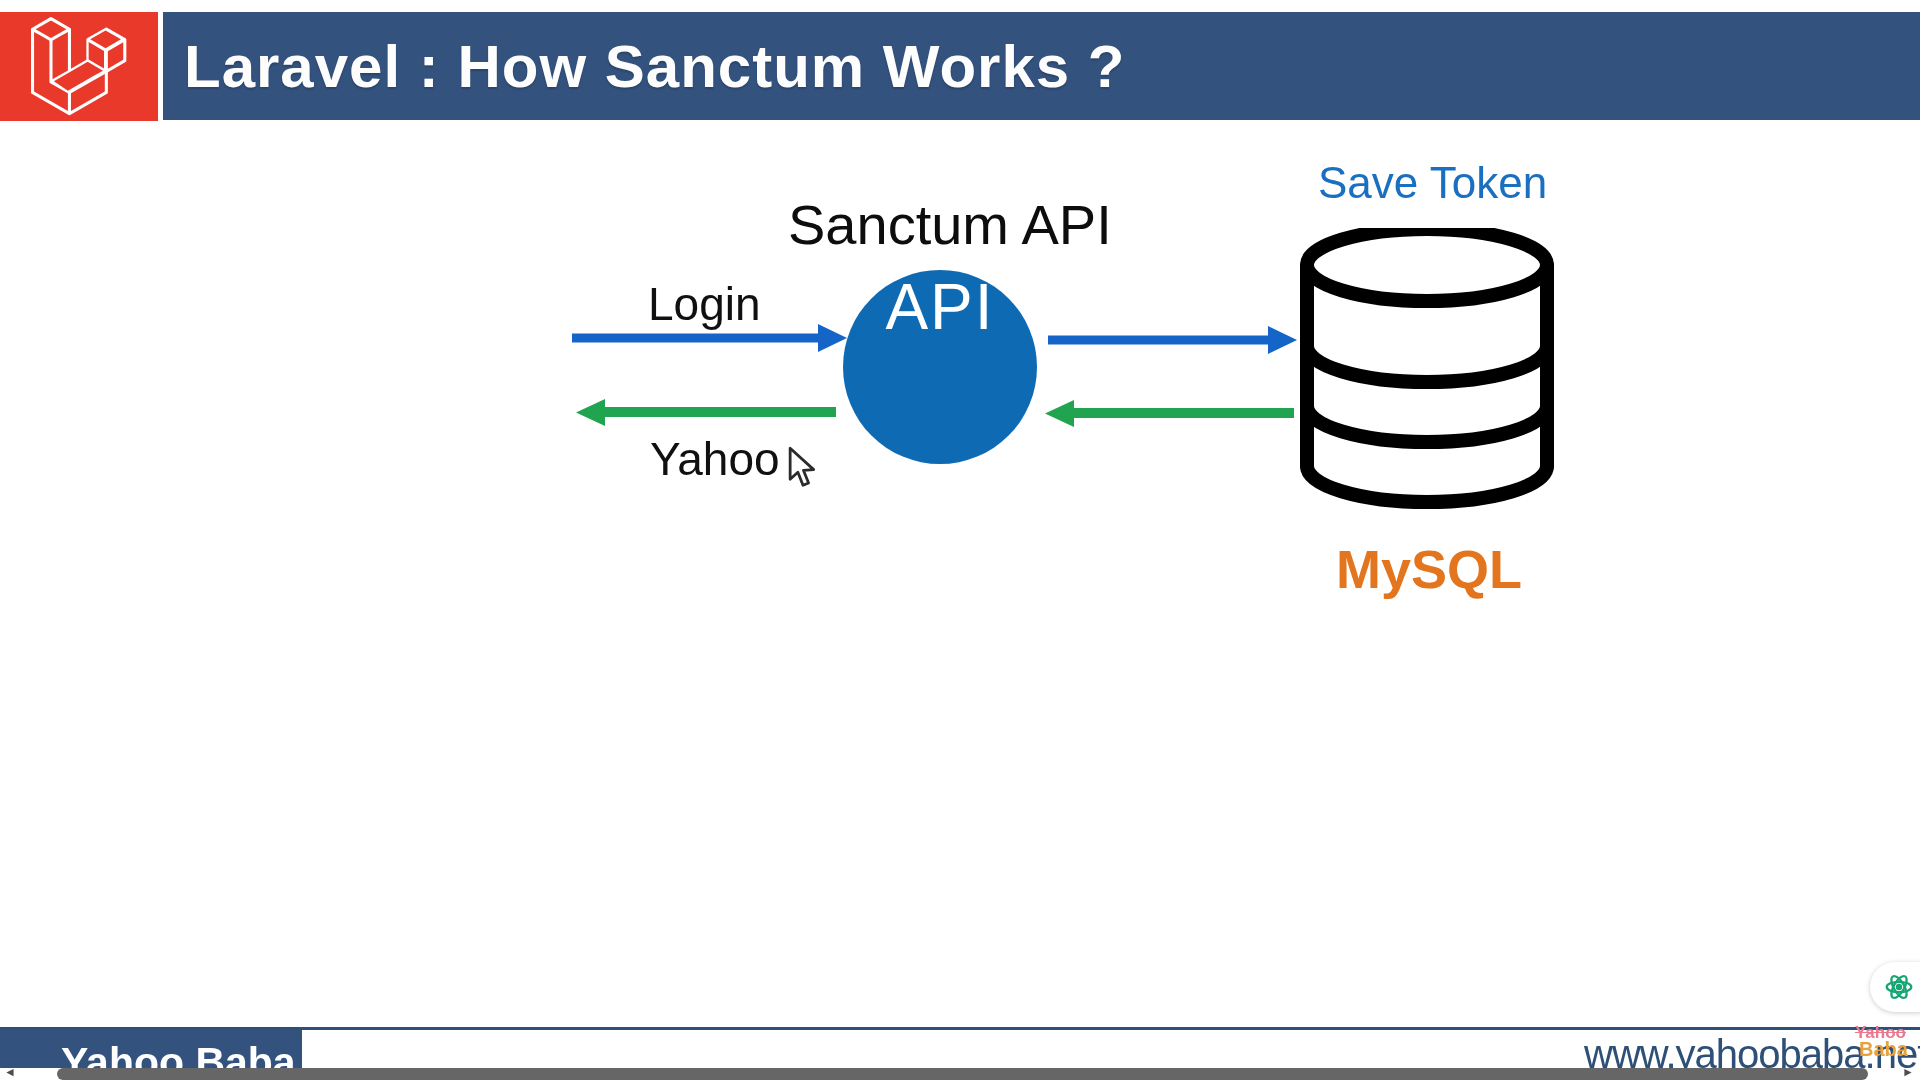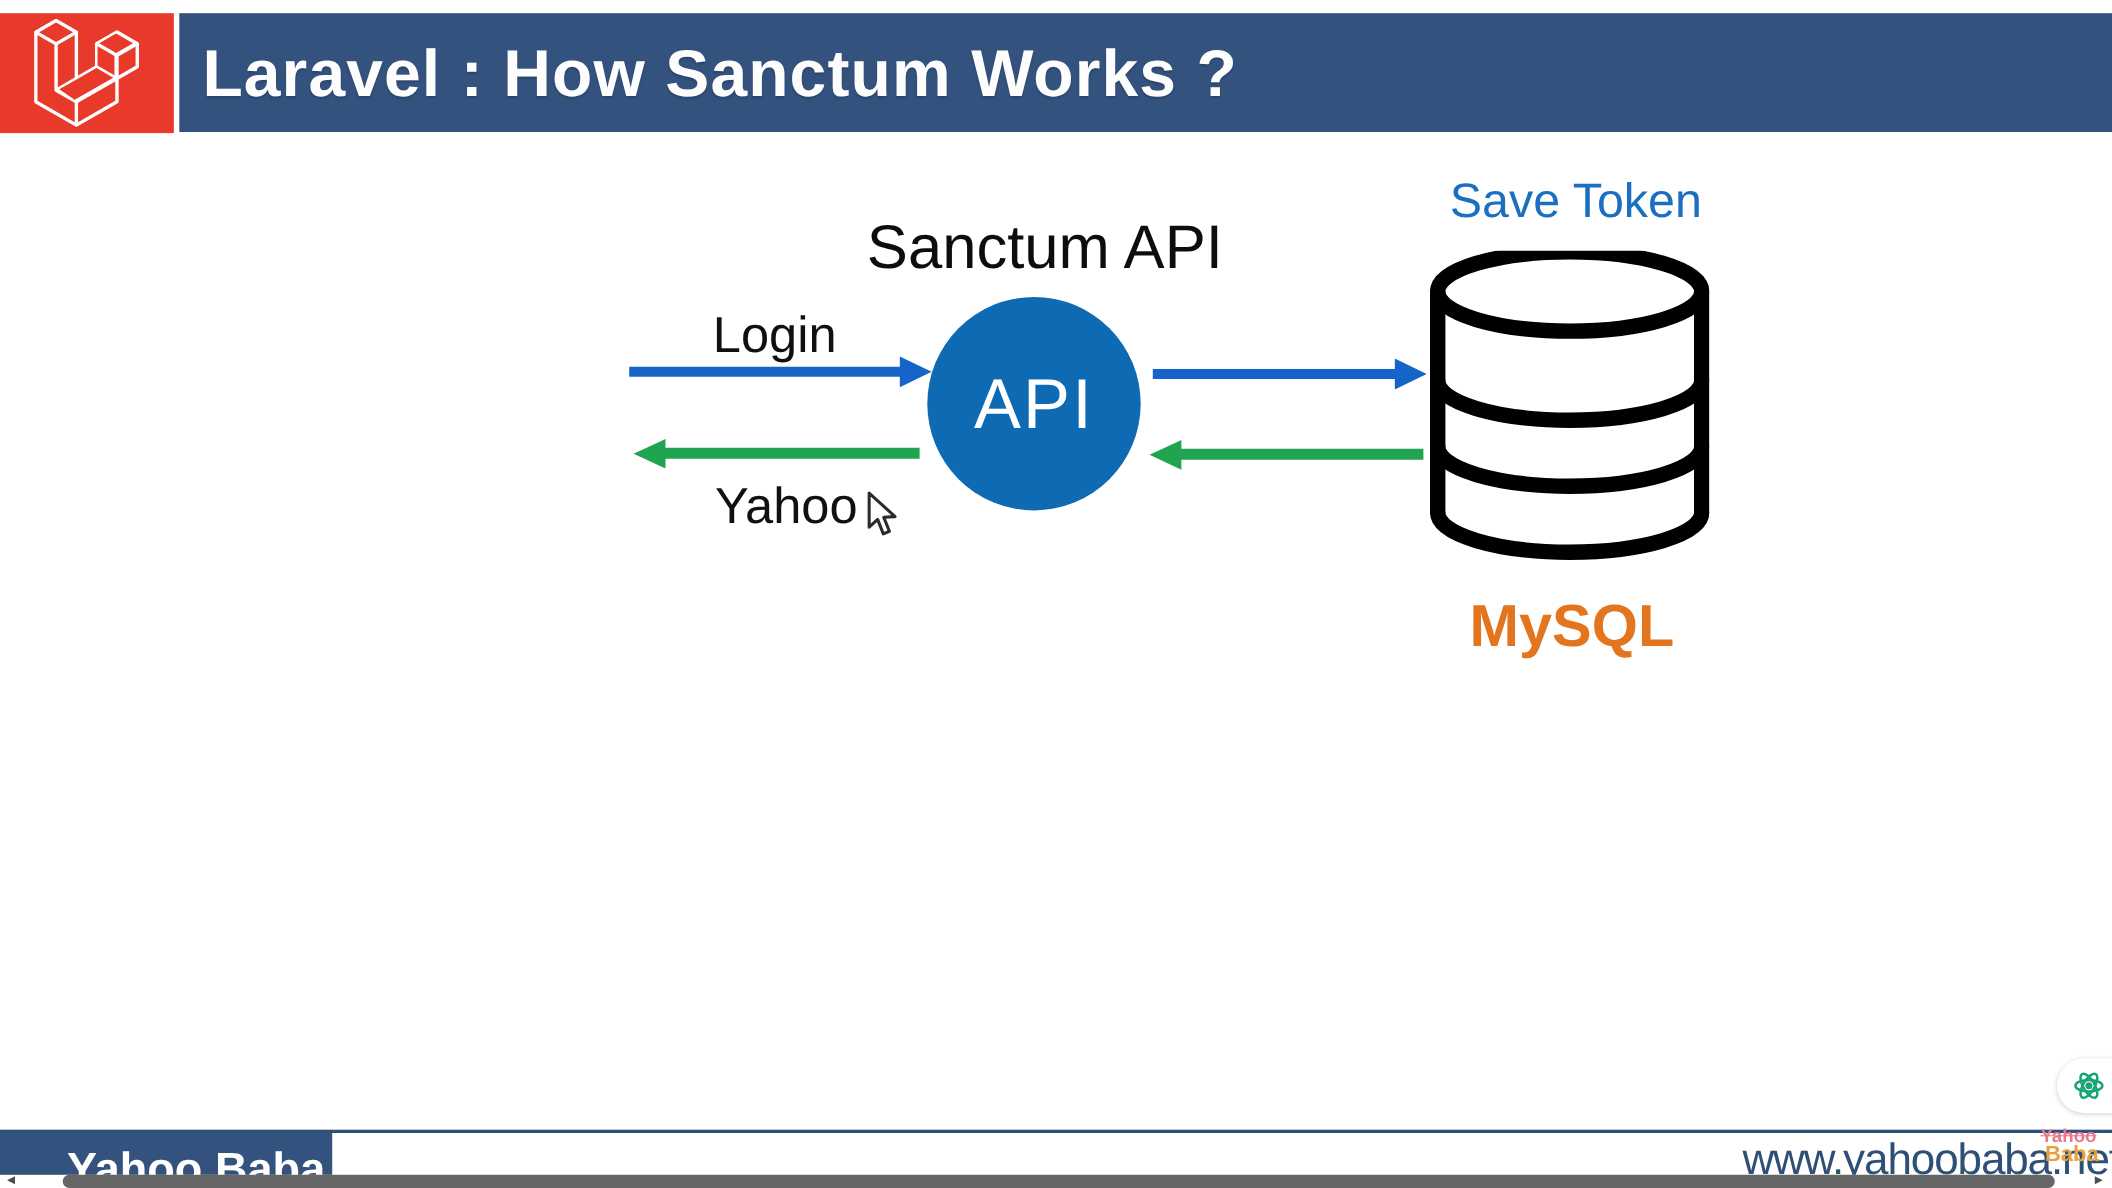--- a/index.html
+++ b/index.html
@@ -52,21 +52,21 @@
   .website-wrap svg{position:absolute;left:0;top:0;width:321px;height:167px;}
   .website-label{
     position:absolute;left:50%;top:40%;transform:translate(-50%,-50%);
     font-size:54px;color:var(--website-text,#24466E);
   }
 
   
   .api-circle{
     position:absolute;left:843px;top:270px;width:194px;height:194px;
     border-radius:50%;background:var(--api-circle,#0F6AB4);
-    display:flex;align-items:center;justify-content:center;
+    display:flex;align-items:flex-start;justify-content:center;
   }
   .api-circle span{color:#ffffff;font-size:64px;letter-spacing:2px;}
 
   
   .db-icon{position:absolute;left:1300px;top:228px;width:254px;height:281px;}
   .db-icon svg{width:100%;height:100%;display:block;}
 
   
   .arrows{position:absolute;left:0;top:0;width:1920px;height:700px;pointer-events:none;}
   .arrow-blue{stroke:var(--arrow-blue,#1565C8);}

